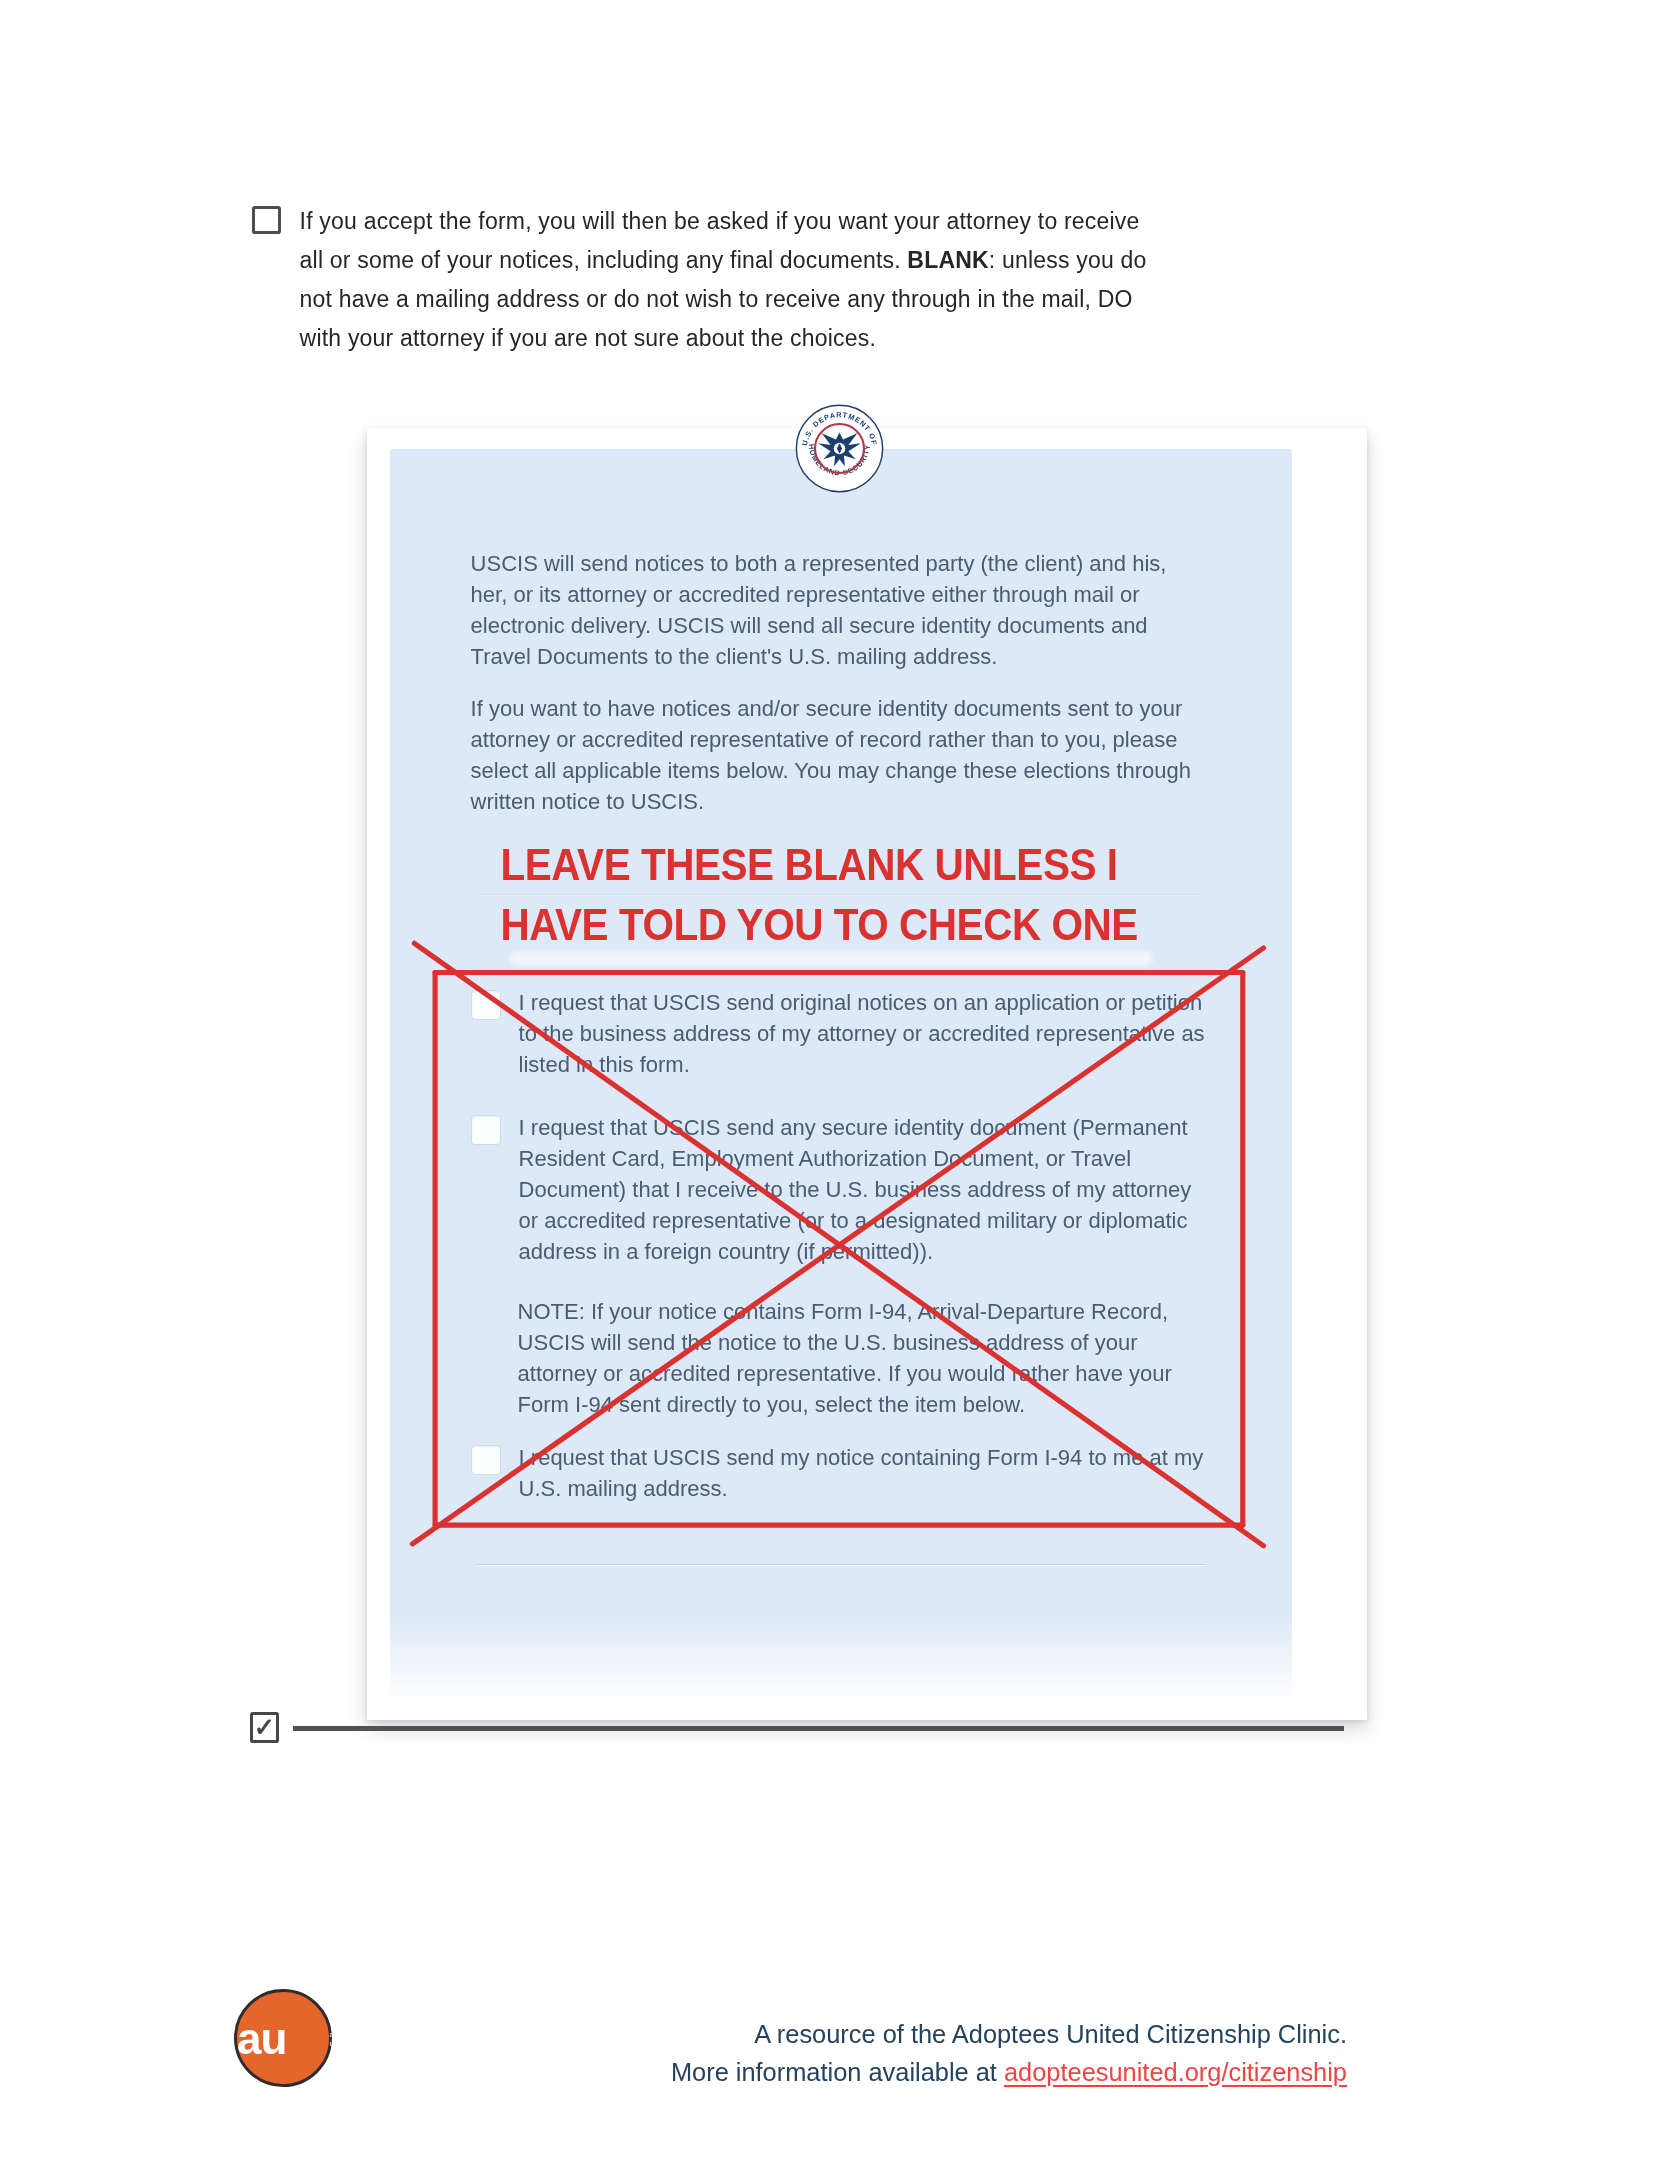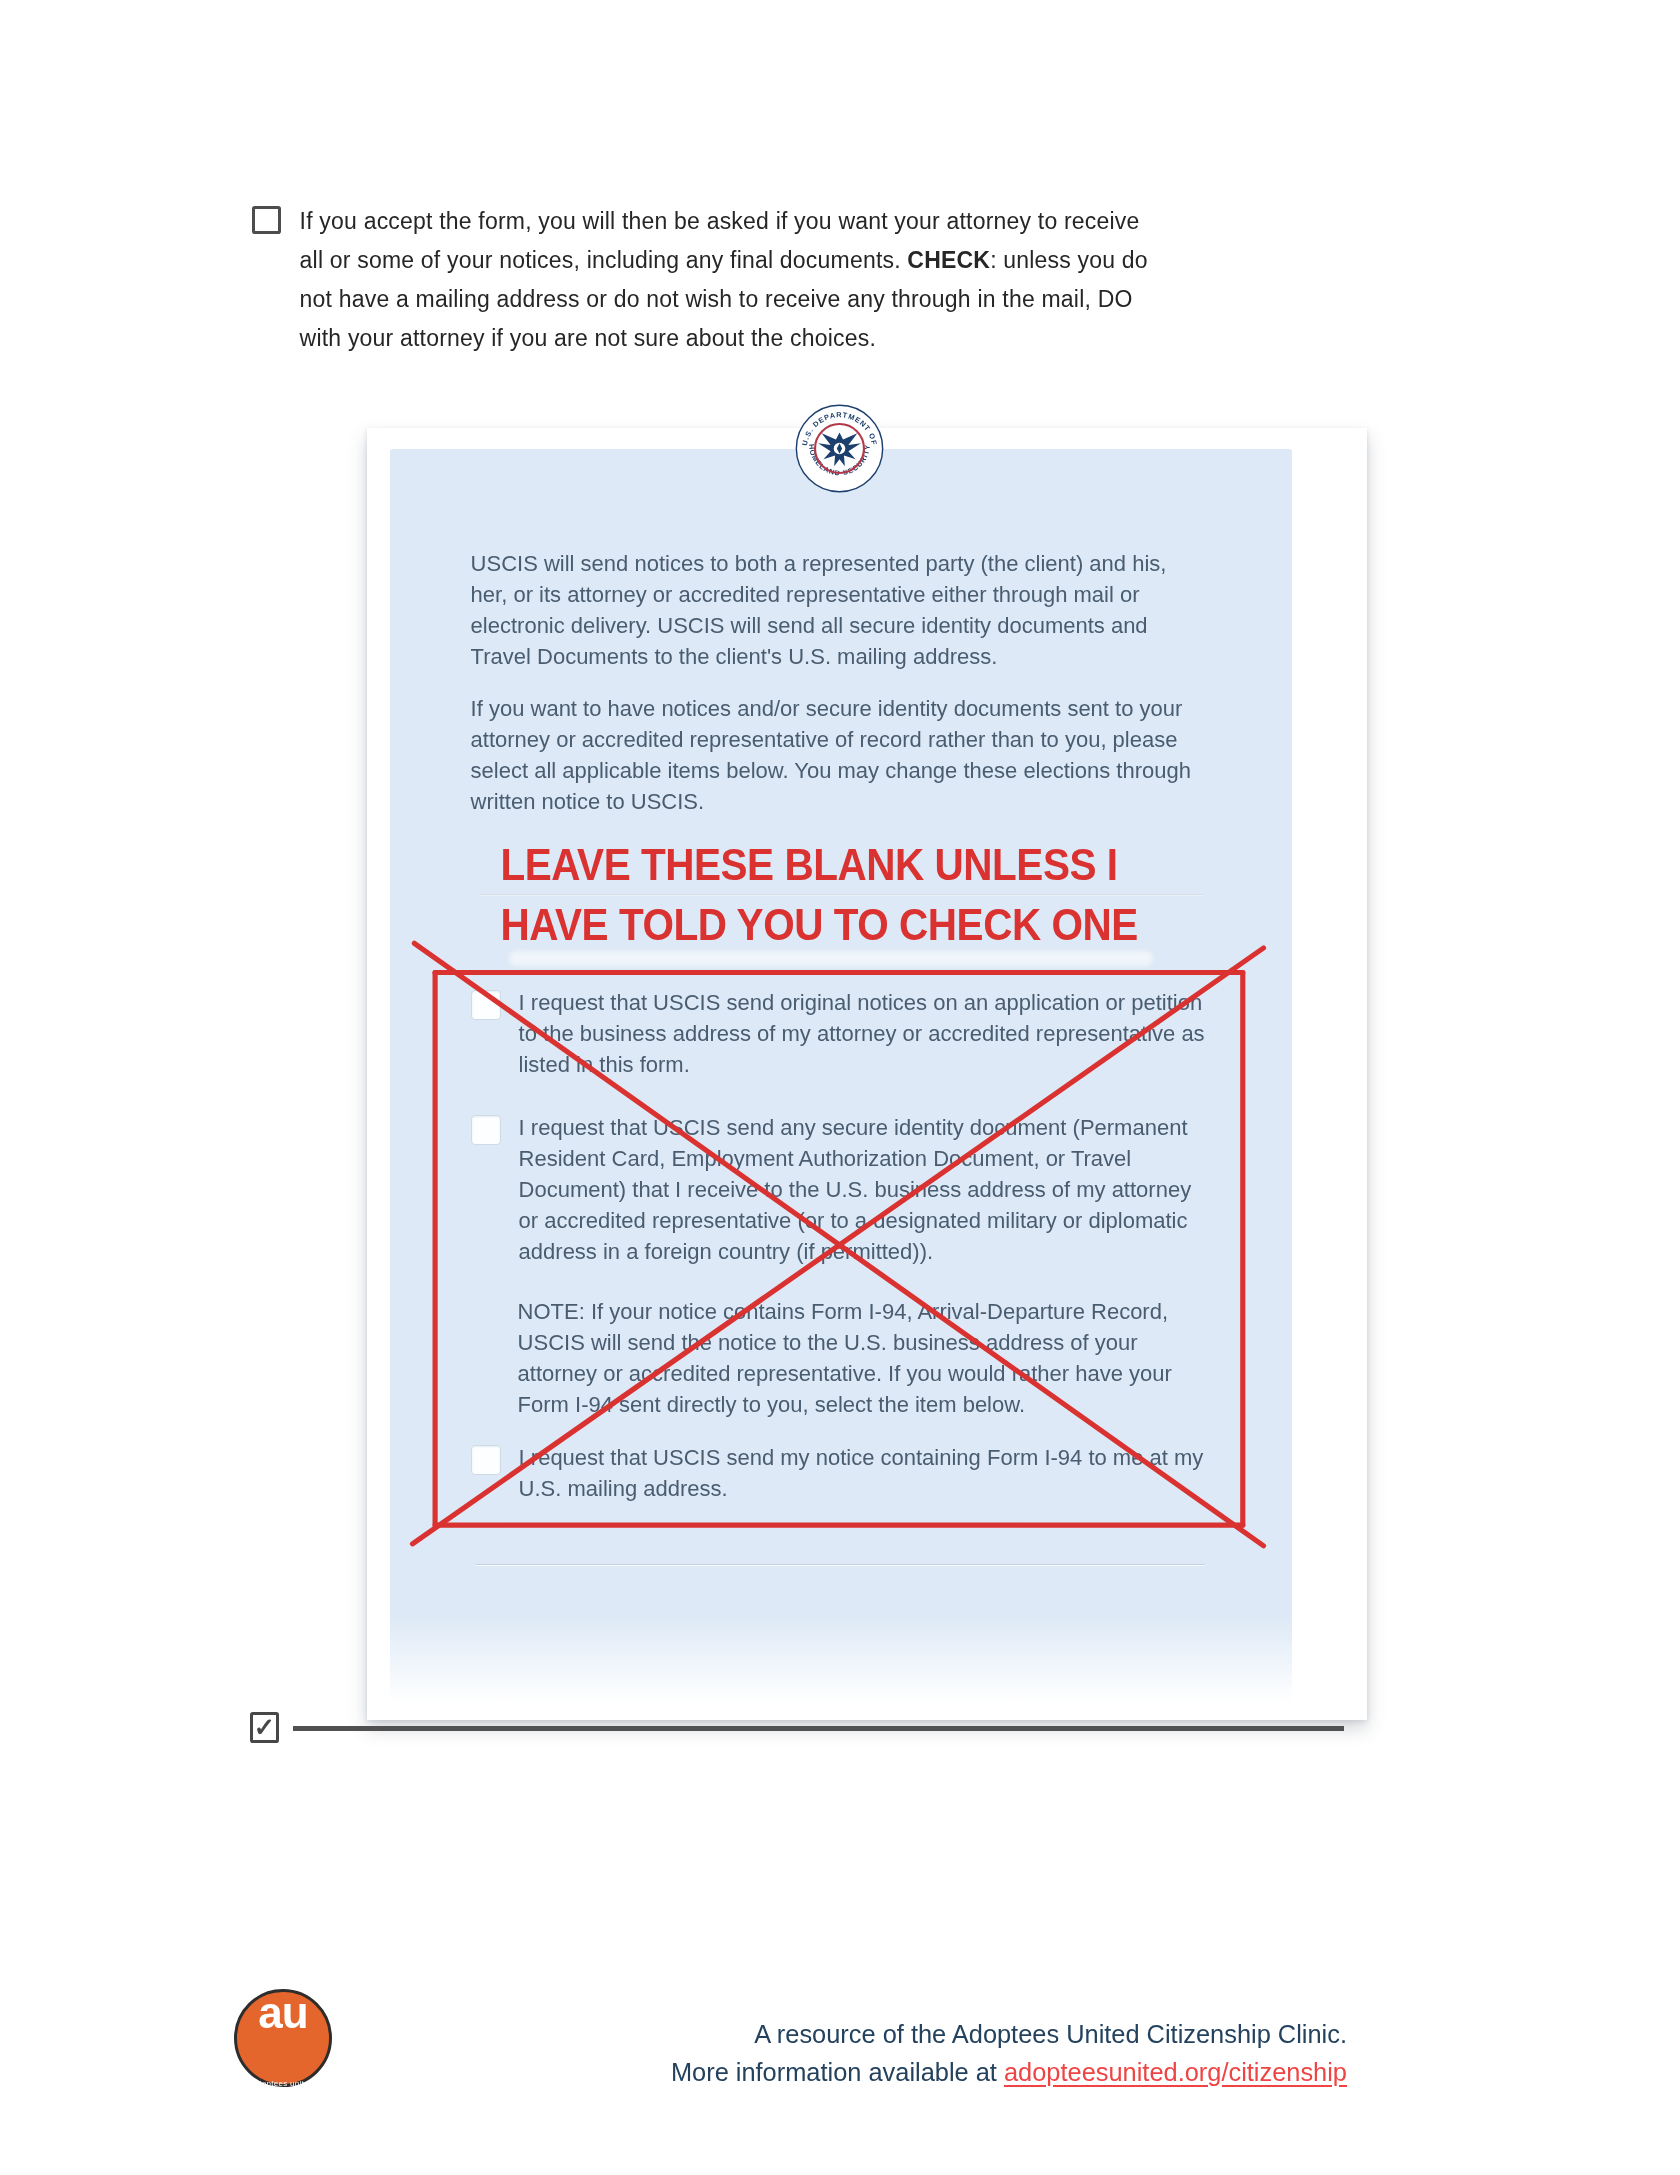--- a/index.html
+++ b/index.html
@@ -64,40 +64,40 @@
   .done-item{position:absolute;left:250px;top:1712px;display:flex;align-items:center;}
   .done-item .box{
     width:22.6px;height:24.5px;border:3.8px solid #474747;border-radius:2.8px;background:#fff;
     color:#474747;font-size:25.4px;font-weight:700;line-height:24.5px;text-align:center;
   }
   .done-item .rule{width:1051px;height:4.7px;background:#515151;margin-left:14px;margin-top:1.9px;}
   
   .logo{
     position:absolute;left:234px;top:1989px;width:92px;height:92px;border-radius:50%;
     background:#e4662c;border:3.8px solid #2e2d2c;box-sizing:content-box;
-    display:flex;flex-direction:column;align-items:center;justify-content:space-between;gap:43px;
+    display:flex;flex-direction:row;align-items:center;justify-content:space-between;gap:43px;
   }
   .logo .au{color:#ffffff;font-weight:700;font-size:44px;line-height:41px;letter-spacing:-0.9px;}
   .logo .sub{color:#ffffff;font-size:8px;letter-spacing:0.3px;margin-top:2.8px;}
   .footer-text{
     position:absolute;left:471px;top:2015px;width:876px;text-align:right;
     color:#24425e;font-size:25.4px;line-height:38px;
   }
   .footer-text a{color:#ef4444;text-decoration:underline;text-underline-offset:3.8px;}
 </style>
 </head>
 <body>
 
 <div class="page">
 
   <div class="intro">
     <div class="box"></div>
     <div class="text">
       <div>If you accept the form, you will then be asked if you want your attorney to receive</div>
-      <div><span>all or some of your notices, including any final documents.  </span><b>CHECK</b><span>: unless you do</span></div>
+      <div><span>all or some of your notices, including any final documents.  </span><b>BLANK</b><span>: unless you do</span></div>
       <div>not have a mailing address or do not wish to receive any through in the mail, DO</div>
       <div>with your attorney if you are not sure about the choices.</div>
     </div>
   </div>
 
   <div class="card">
 
     <svg class="seal" viewBox="0 0 100 100">
       <circle cx="50" cy="50" r="48.5" fill="#ffffff" stroke="#1c3f6e" stroke-width="1.6"></circle>
       <defs>

